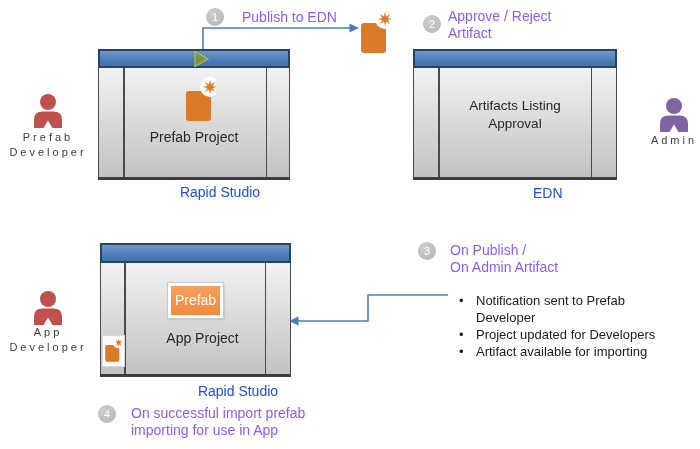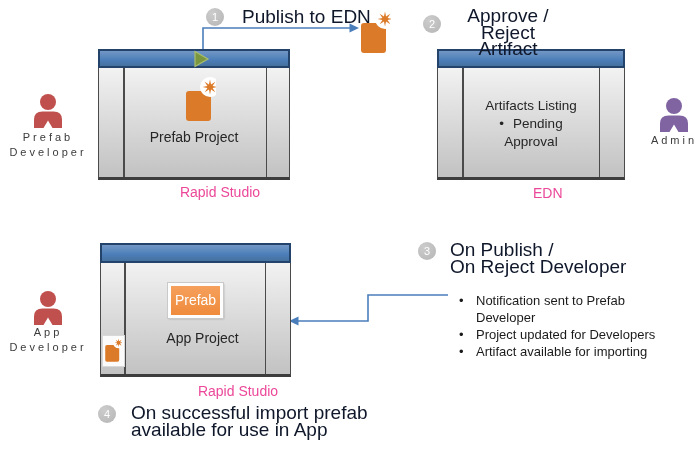--- a/index.html
+++ b/index.html
@@ -16,29 +16,29 @@
     border:2px solid #24436B;
   }
   .winbody {
     position:absolute; left:0; right:0; bottom:0; box-sizing:border-box;
     background:linear-gradient(180deg,#F2F2F2 0%,#DCDCDC 45%,#C2C2C2 100%);
     border:1.5px solid #4A4A4A; border-top:none; border-bottom:3px solid #3D3D3D;
   }
   .vline { position:absolute; top:0; bottom:0; width:1.5px; background:#4A4A4A; }
 
   .content-text { font-size:14px; color:#262626; text-align:center; }
-  .caption { position:absolute; font-size:14px; color:#ec4899; z-index:2; }
+  .caption { position:absolute; font-size:14px; color:#1d4ed8; z-index:2; }
 
   
   .stepcircle {
     position:absolute; width:18px; height:18px; border-radius:50%;
     background:radial-gradient(circle at 35% 30%, #CCCCCC, #B5B5B5);
     color:#fff; font-size:11px; line-height:18px; text-align:center; z-index:2;
   }
-  .steplabel { position:absolute; font-size:19px; line-height:16.5px; color:#0f172a; z-index:2; }
+  .steplabel { position:absolute; font-size:14px; line-height:16.5px; color:#8b5cf6; z-index:2; }
 
   
   .actorlabel { position:absolute; font-size:11px; letter-spacing:3px; color:#3B3B3B; text-align:center; line-height:15px; z-index:2; }
 
   
   .prefab-btn {
     position:absolute; box-sizing:border-box; width:55px; height:35px;
     background:linear-gradient(180deg,#F5A05C,#EF8B3C);
     border:3px solid #FDFDFD; box-shadow:0 0 0 1px #C9C9C9, 1px 1px 2px rgba(0,0,0,.25);
     color:#fff; font-size:14px; text-align:center; line-height:29px;
@@ -84,30 +84,27 @@
     </div>
   </div>
   <div class="caption" style="left:170px; top:184px; width:100px; text-align:center;">Rapid Studio</div>
 
   <svg width="34" height="48" style="position:absolute; left:357px; top:7px; z-index:2;">
     <rect x="4" y="16" width="25" height="30" rx="3" fill="#DB7A28"></rect>
     <circle cx="28" cy="12" r="10" fill="#FFFFFF"></circle>
     <polygon points="35.5,12 30.59,13.07 33.3,17.3 29.07,14.59 28,19.5 26.93,14.59 22.7,17.3 25.41,13.07 20.5,12 25.41,10.93 22.7,6.7 26.93,9.41 28,4.5 29.07,9.41 33.3,6.7 30.59,10.93" fill="#DB7A28"></polygon>
   </svg>
 
-  <div class="window" style="left:437px; top:49px; width:188px; height:131px;">
+  <div class="window" style="left:413px; top:49px; width:204px; height:131px;">
     <div class="titlebar"></div>
     <div class="winbody" style="top:19px;">
       <div class="vline" style="left:24px;"></div>
       <div class="vline" style="right:24px;"></div>
       <div class="content-text" style="position:absolute; left:0; right:0; top:29px; font-size:13.5px;">
         <div class="edn-line">Artifacts Listing</div>
-        <div class="edn-line">
-          <span class="edn-bullet">•</span><span>Pending</span>
-        </div>
         <div class="edn-line">Approval</div>
       </div>
     </div>
   </div>
   <div class="caption" style="left:533px; top:185px; width:60px; ">EDN</div>
 
   <div class="window" style="left:100px; top:243px; width:191px; height:134px;">
     <div class="titlebar" style="height:20px;"></div>
     <div class="winbody" style="top:20px;">
       <div class="vline" style="left:23px;"></div>
@@ -145,35 +142,35 @@
   </svg>
   <div class="actorlabel" style="left:0px; top:325px; width:96px;">
     <div>App</div>
     <div>Developer</div>
   </div>
 
   <div class="stepcircle" style="left:206px; top:8px;">1</div>
   <div class="steplabel" style="left:242px; top:9px;">Publish to EDN</div>
 
   <div class="stepcircle" style="left:423px; top:15px;">2</div>
-  <div class="steplabel" style="left:448px; top:8px; width:120px; text-align:center;">
+  <div class="steplabel" style="left:448px; top:8px; width:120px; ">
     <div>Approve / Reject</div>
     <div>Artifact</div>
   </div>
 
   <div class="stepcircle" style="left:418px; top:242px;">3</div>
   <div class="steplabel" style="left:450px; top:242px;">
     <div>On Publish /</div>
-    <div>On Reject Developer</div>
+    <div>On Admin Artifact</div>
   </div>
 
   <div class="stepcircle" style="left:98px; top:405px;">4</div>
   <div class="steplabel" style="left:131px; top:405px;">
     <div>On successful import prefab</div>
-    <div>available for use in App</div>
+    <div>importing for use in App</div>
   </div>
 
   <ul class="notes">
     <li>
       <span class="bullet">•</span>
       <span class="txt">Notification sent to Prefab Developer</span>
     </li>
     <li>
       <span class="bullet">•</span>
       <span class="txt">Project updated for Developers</span>

